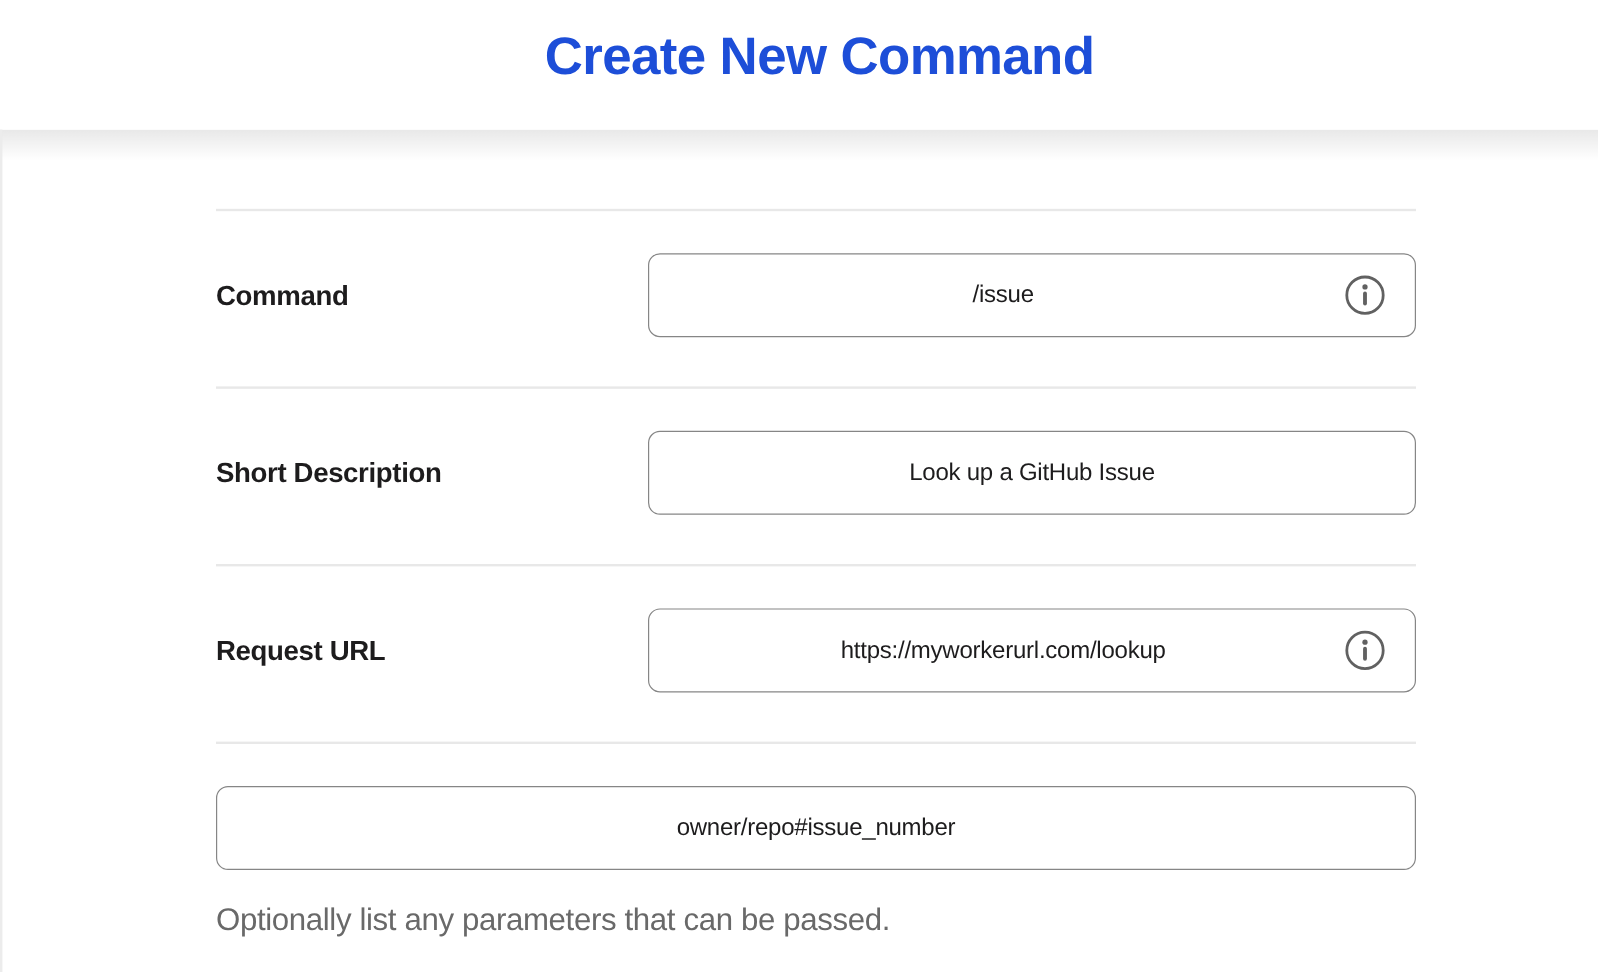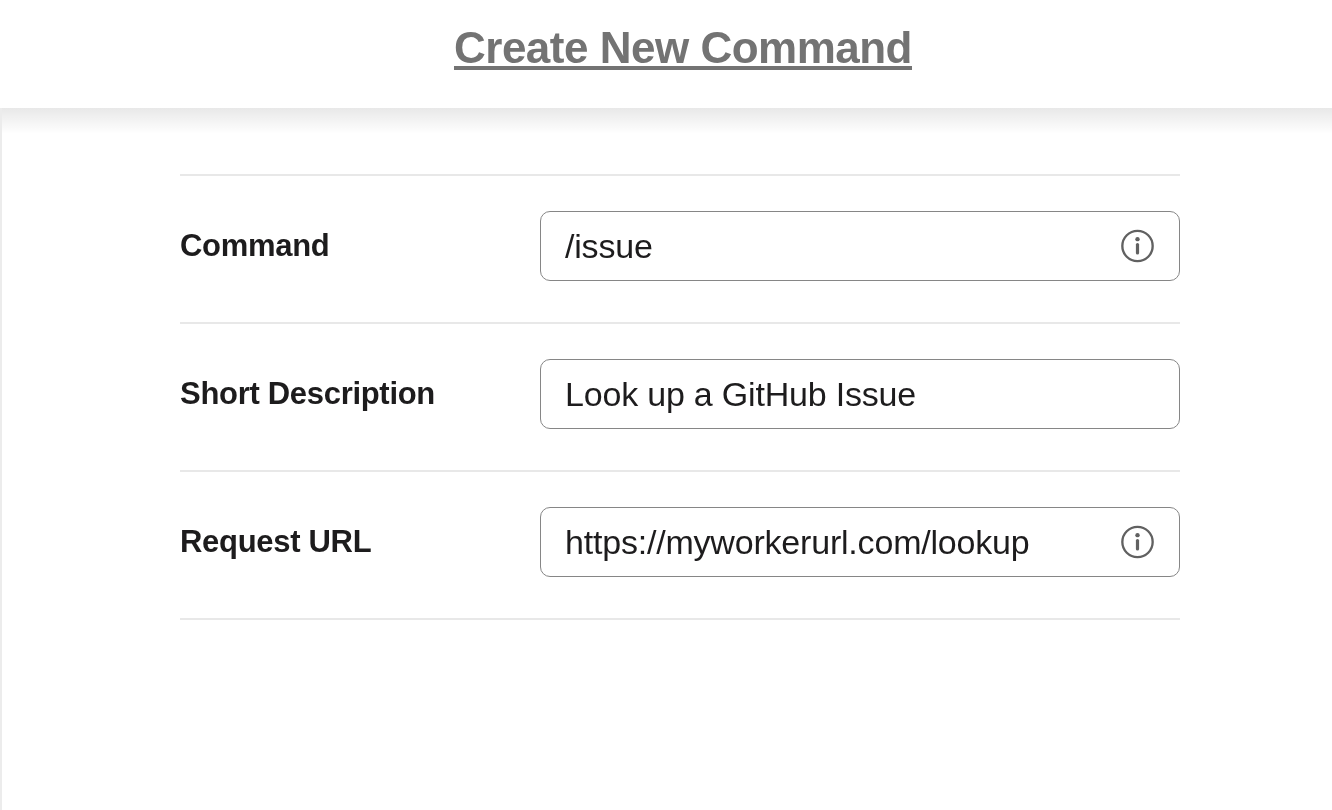--- a/index.html
+++ b/index.html
@@ -18,22 +18,21 @@
   }
   .page-title {
     position: absolute;
     left: 683px; top: 23px;
     transform: translateX(-50%);
     margin: 0;
     font-size: 44px;
     font-weight: bold;
     letter-spacing: -0.5px;
     white-space: nowrap;
-    color: #737373;
-    text-decoration: underline;
+    color: #1d4ed8;
   }
   .header-shadow {
     height: 26px;
     background: linear-gradient(to bottom, rgba(0,0,0,0.09), rgba(0,0,0,0));
   }
   .left-edge-line {
     position: absolute;
     left: 0; top: 108px; bottom: 0;
     width: 2px;
     background: #ececec;
@@ -43,39 +42,40 @@
   }
   .form-row {
     border-top: 2px solid #e8e8e8;
     padding: 35px 0 41px 0;
     display: flex;
     align-items: flex-start;
   }
   .field-label {
     width: 360px;
     flex: 0 0 360px;
-    font-size: 31px;
+    font-size: 23px;
     font-weight: bold;
     line-height: 70px;
     letter-spacing: -0.3px;
     color: #1d1c1d;
   }
   .field-col { flex: 1 1 auto; min-width: 0; }
   .input-wrap { position: relative; height: 70px; }
   .text-input {
     width: 100%; height: 70px;
     border: 1.5px solid #868686;
     border-radius: 10px;
     background: #fff;
     padding: 0 72px 0 24px;
     font-family: "Liberation Sans", sans-serif;
-    font-size: 34px;
+    font-size: 20px;
     letter-spacing: -0.2px;
     color: #1d1c1d;
     outline: none;
+    text-align: center;
   }
   .text-input.no-icon { padding-right: 24px; }
   .info-btn {
     position: absolute;
     right: 25px; top: 50%;
     transform: translateY(-50%);
     width: 35px; height: 35px;
     color: #616161;
     cursor: pointer;
     display: inline-flex;
@@ -134,15 +134,21 @@
             <circle cx="12" cy="12" r="10.4"></circle>
             <line x1="12" y1="11" x2="12" y2="16.8" stroke-width="2.2" stroke-linecap="round"></line>
             <circle cx="12" cy="7.3" r="1.5" fill="currentColor" stroke="none"></circle>
           </svg>
         </span>
       </div>
     </div>
   </div>
 
   <div class="form-row">
+    <div class="field-col">
+      <div class="input-wrap">
+        <input type="text" class="text-input no-icon" value="owner/repo#issue_number" style="">
+      </div>
+      <div class="helper-text">Optionally list any parameters that can be passed.</div>
+    </div>
   </div>
 
 </main>
 
 </body></html>

